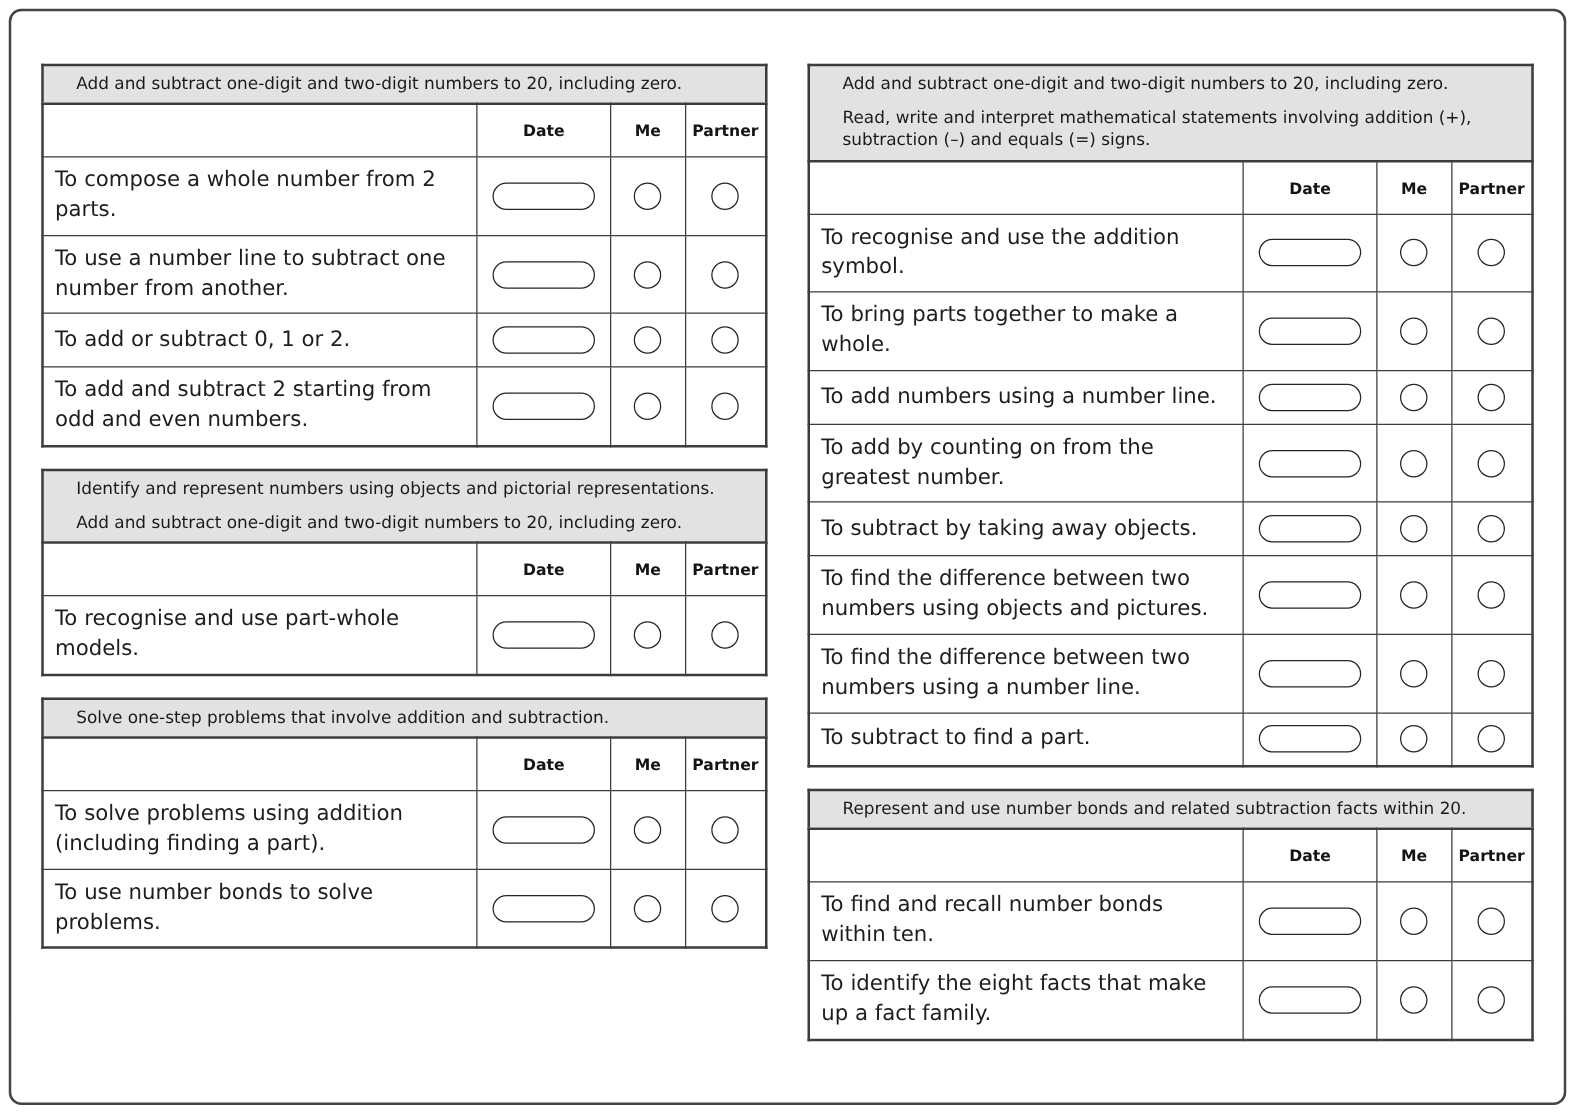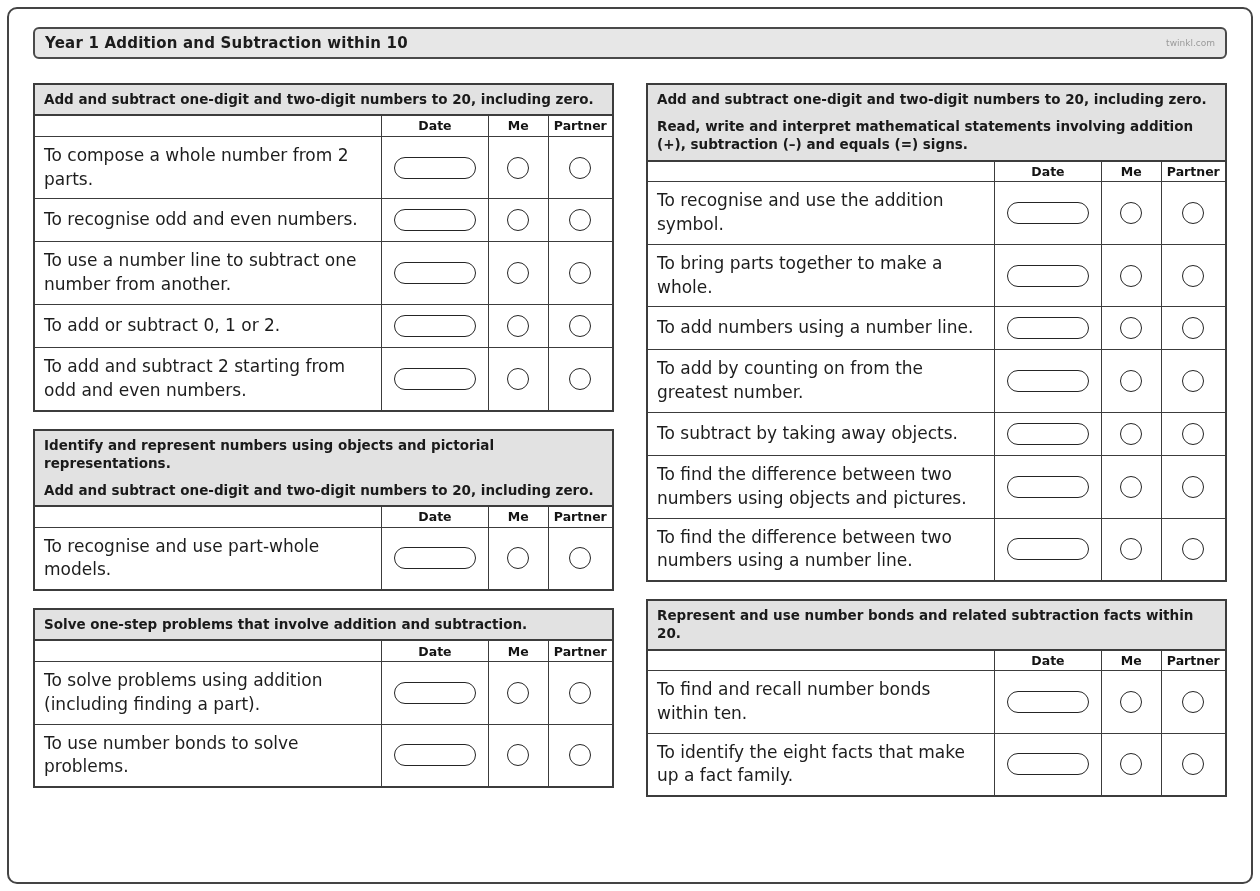--- a/index.html
+++ b/index.html
@@ -36,42 +36,42 @@
     align-items: flex-start;
   }
   .col { flex: 1 1 0; min-width: 0; }
 
   .tbl { margin-bottom: 17px; }
 
   .tbl-head {
     background: #e2e2e2;
     border: 2px solid #3c3c3c;
     border-bottom: none;
-    padding: 5px 9px 6px 9px;
-    font-weight: bold;
+    padding: 5px 9px 6px 26px;
+    font-weight: normal;
     font-size: 13.5px;
     line-height: 1.35;
     color: #1a1a1a;
   }
   .tbl-head p + p { margin-top: 9px; }
 
   table.grid {
     width: 100%;
     border-collapse: collapse;
     border: 2px solid #3c3c3c;
     background: #ffffff;
   }
   table.grid th, table.grid td {
     border: 1.5px solid #3c3c3c;
   }
   table.grid thead th {
     font-size: 12.5px;
     font-weight: bold;
     text-align: center;
-    padding: 2px 3px;
+    padding: 13px 3px;
     height: 21px;
     color: #141414;
   }
   td.obj {
     width: 60%;
     font-size: 17px;
     line-height: 1.4;
     padding: 7px 9px;
     height: 43px;
     vertical-align: middle;
@@ -101,24 +101,20 @@
     border-radius: 50%;
     background: #ffffff;
     vertical-align: middle;
     cursor: pointer;
   }
 </style>
 </head>
 <body>
 
 <div class="page">
-  <header class="titlebar">
-    <span class="title">Year 1 Addition and Subtraction within 10</span>
-    <span class="wm">twinkl.com</span>
-  </header>
   <div class="cols">
     <div class="col" id="col-left">
         <section class="tbl">
           <div class="tbl-head">
             <p>Add and subtract one-digit and two-digit numbers to 20, including zero.</p>
           </div>
           <table class="grid">
             <colgroup>
               <col class="c-obj">
               <col class="c-date">
@@ -134,26 +130,20 @@
               </tr>
             </thead>
             <tbody>
               <tr>
                 <td class="obj">To compose a whole number from 2 parts.</td>
                 <td class="ctr"><span class="pill"></span></td>
                 <td class="ctr"><span class="circle"></span></td>
                 <td class="ctr"><span class="circle"></span></td>
               </tr>
               <tr>
-                <td class="obj">To recognise odd and even numbers.</td>
-                <td class="ctr"><span class="pill"></span></td>
-                <td class="ctr"><span class="circle"></span></td>
-                <td class="ctr"><span class="circle"></span></td>
-              </tr>
-              <tr>
                 <td class="obj">To use a number line to subtract one number from another.</td>
                 <td class="ctr"><span class="pill"></span></td>
                 <td class="ctr"><span class="circle"></span></td>
                 <td class="ctr"><span class="circle"></span></td>
               </tr>
               <tr>
                 <td class="obj">To add or subtract 0, 1 or 2.</td>
                 <td class="ctr"><span class="pill"></span></td>
                 <td class="ctr"><span class="circle"></span></td>
                 <td class="ctr"><span class="circle"></span></td>
@@ -286,20 +276,26 @@
                 <td class="ctr"><span class="circle"></span></td>
               </tr>
               <tr>
                 <td class="obj">To find the difference between two numbers using objects and pictures.</td>
                 <td class="ctr"><span class="pill"></span></td>
                 <td class="ctr"><span class="circle"></span></td>
                 <td class="ctr"><span class="circle"></span></td>
               </tr>
               <tr>
                 <td class="obj">To find the difference between two numbers using a number line.</td>
+                <td class="ctr"><span class="pill"></span></td>
+                <td class="ctr"><span class="circle"></span></td>
+                <td class="ctr"><span class="circle"></span></td>
+              </tr>
+              <tr>
+                <td class="obj">To subtract to find a part.</td>
                 <td class="ctr"><span class="pill"></span></td>
                 <td class="ctr"><span class="circle"></span></td>
                 <td class="ctr"><span class="circle"></span></td>
               </tr>
             </tbody>
           </table>
         </section>
         <section class="tbl">
           <div class="tbl-head">
             <p>Represent and use number bonds and related subtraction facts within 20.</p>

